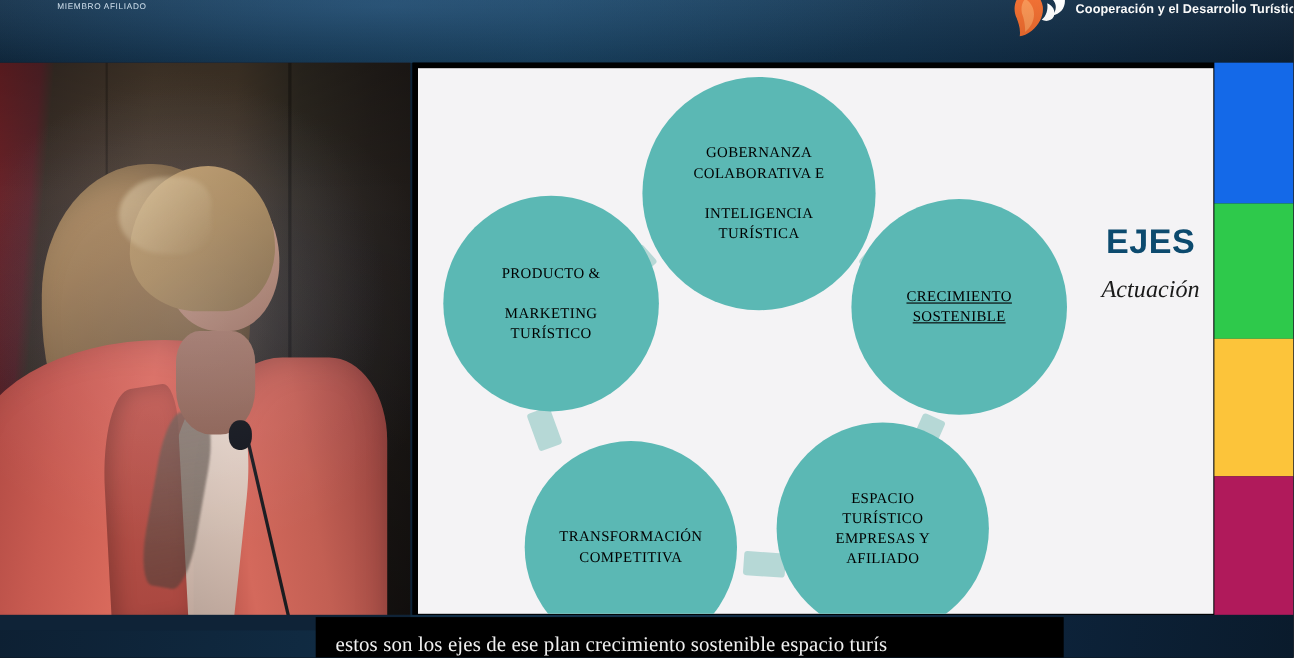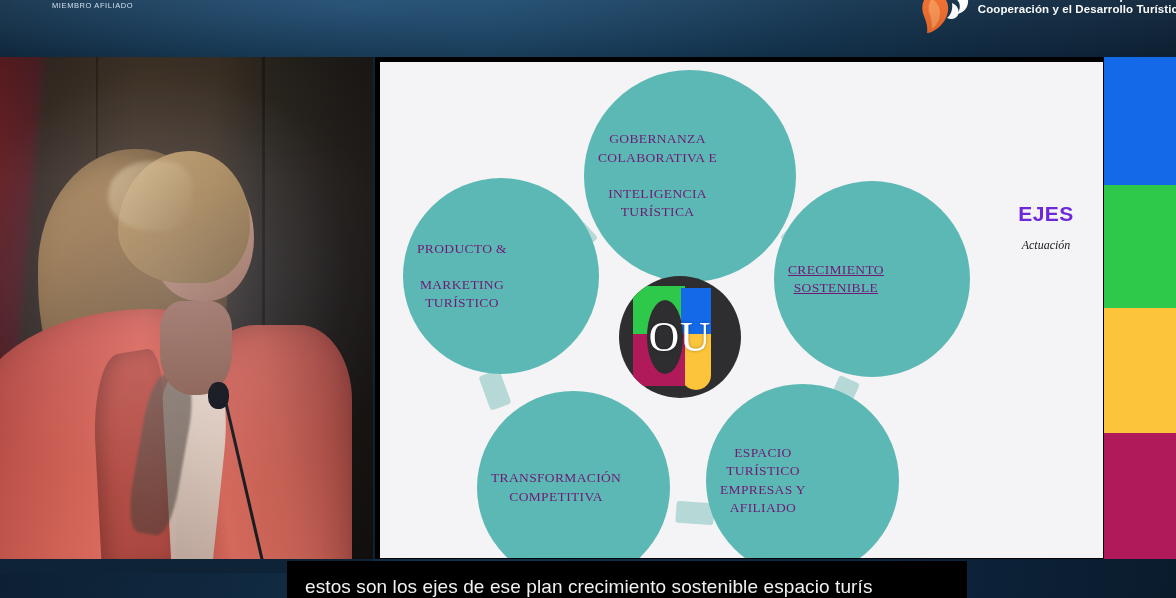--- a/index.html
+++ b/index.html
@@ -226,37 +226,37 @@
   .diagram {
     position: absolute;
     left: 0; top: 0;
     width: 723px; height: 496px;
   }
 
   .node {
     position: absolute;
     border-radius: 50%;
     background: #5bb8b4;
-    color: #701a75;
+    color: #000000;
     display: flex;
     align-items: center;
-    justify-content: flex-start;
+    justify-content: center;
     text-align: center;
     font-family: "Liberation Serif", serif;
     font-size: 13.5px;
     line-height: 1.35;
     letter-spacing: 0.35px;
     box-shadow: 0 0 0 0 rgba(0,0,0,0);
   }
   .node span { display: block; padding: 0 14px; white-space: pre-line; }
 
   .node-top    { left: 204px; top: 8px;    width: 212px; height: 212px; }
   .node-left   { left: 23px;  top: 116px;  width: 196px; height: 196px; }
   .node-right  { left: 394px; top: 119px;  width: 196px; height: 196px; text-decoration: underline; }
-  .node-bl     { left: 97px;  top: 329px;  width: 193px; height: 193px; }
+  .node-bl     { left: 97px;  top: 339px;  width: 193px; height: 193px; }
   .node-br     { left: 326px; top: 322px;  width: 193px; height: 193px; }
 
   .connector {
     position: absolute;
     background: #b6d8d6;
     border-radius: 3px;
   }
   .c-tl { left: 181px; top: 168px; width: 34px; height: 22px; transform: rotate(-42deg); }
   .c-tr { left: 403px; top: 168px; width: 34px; height: 22px; transform: rotate(42deg); }
   .c-rb { left: 452px; top: 316px; width: 22px; height: 34px; transform: rotate(24deg); }
@@ -309,29 +309,29 @@
   
   .ejes-block {
     position: absolute;
     left: 612px; top: 140px;
     width: 108px;
     text-align: center;
   }
   .ejes-title {
     font-family: "Liberation Sans", sans-serif;
     font-weight: bold;
-    font-size: 21px;
-    color: #6d28d9;
+    font-size: 31px;
+    color: #0c4a6e;
     letter-spacing: 0.5px;
   }
   .ejes-sub {
     margin-top: 12px;
     font-family: "Liberation Serif", serif;
     font-style: italic;
-    font-size: 12px;
+    font-size: 22px;
     color: #1a1a1a;
   }
 
   
   .colorbars {
     position: absolute;
     left: 1104px; top: 57px;
     width: 72px; height: 502px;
   }
   .cbar { position: absolute; left: 0; width: 72px; }
@@ -347,21 +347,21 @@
     position: absolute;
     left: 287px; top: 561px;
     width: 680px; height: 37px;
     background: #000000;
   }
   .caption-text {
     position: absolute;
     left: 305px; top: 576px;
     width: 650px;
     color: #f0f0f0;
-    font-family: Liberation Sans, sans-serif;
+    font-family: Liberation Serif, serif;
     font-size: 19px;
     letter-spacing: 0.1px;
     white-space: nowrap;
   }
   .bottom-left-vid {
     position: absolute;
     left: 0; top: 559px;
     width: 373px; height: 14px;
     background: #0f2337;
   }
@@ -442,28 +442,20 @@
           <span>TRANSFORMACIÓN
 COMPETITIVA</span>
         </div>
         <div class="node node-br">
           <span>ESPACIO
 TURÍSTICO
 EMPRESAS Y
 AFILIADO</span>
         </div>
 
-        <div class="center-logo">
-          <div class="cl-seg cl-green"></div>
-          <div class="cl-seg cl-blue"></div>
-          <div class="cl-seg cl-yellow"></div>
-          <div class="cl-seg cl-magenta"></div>
-          <div class="cl-seg cl-cut"></div>
-          <div class="cl-letters">OU</div>
-        </div>
 
         <div class="ejes-block">
           <div class="ejes-title">EJES</div>
           <div class="ejes-sub">Actuación</div>
         </div>
 
       </div>
     </div>
   </div>
 

